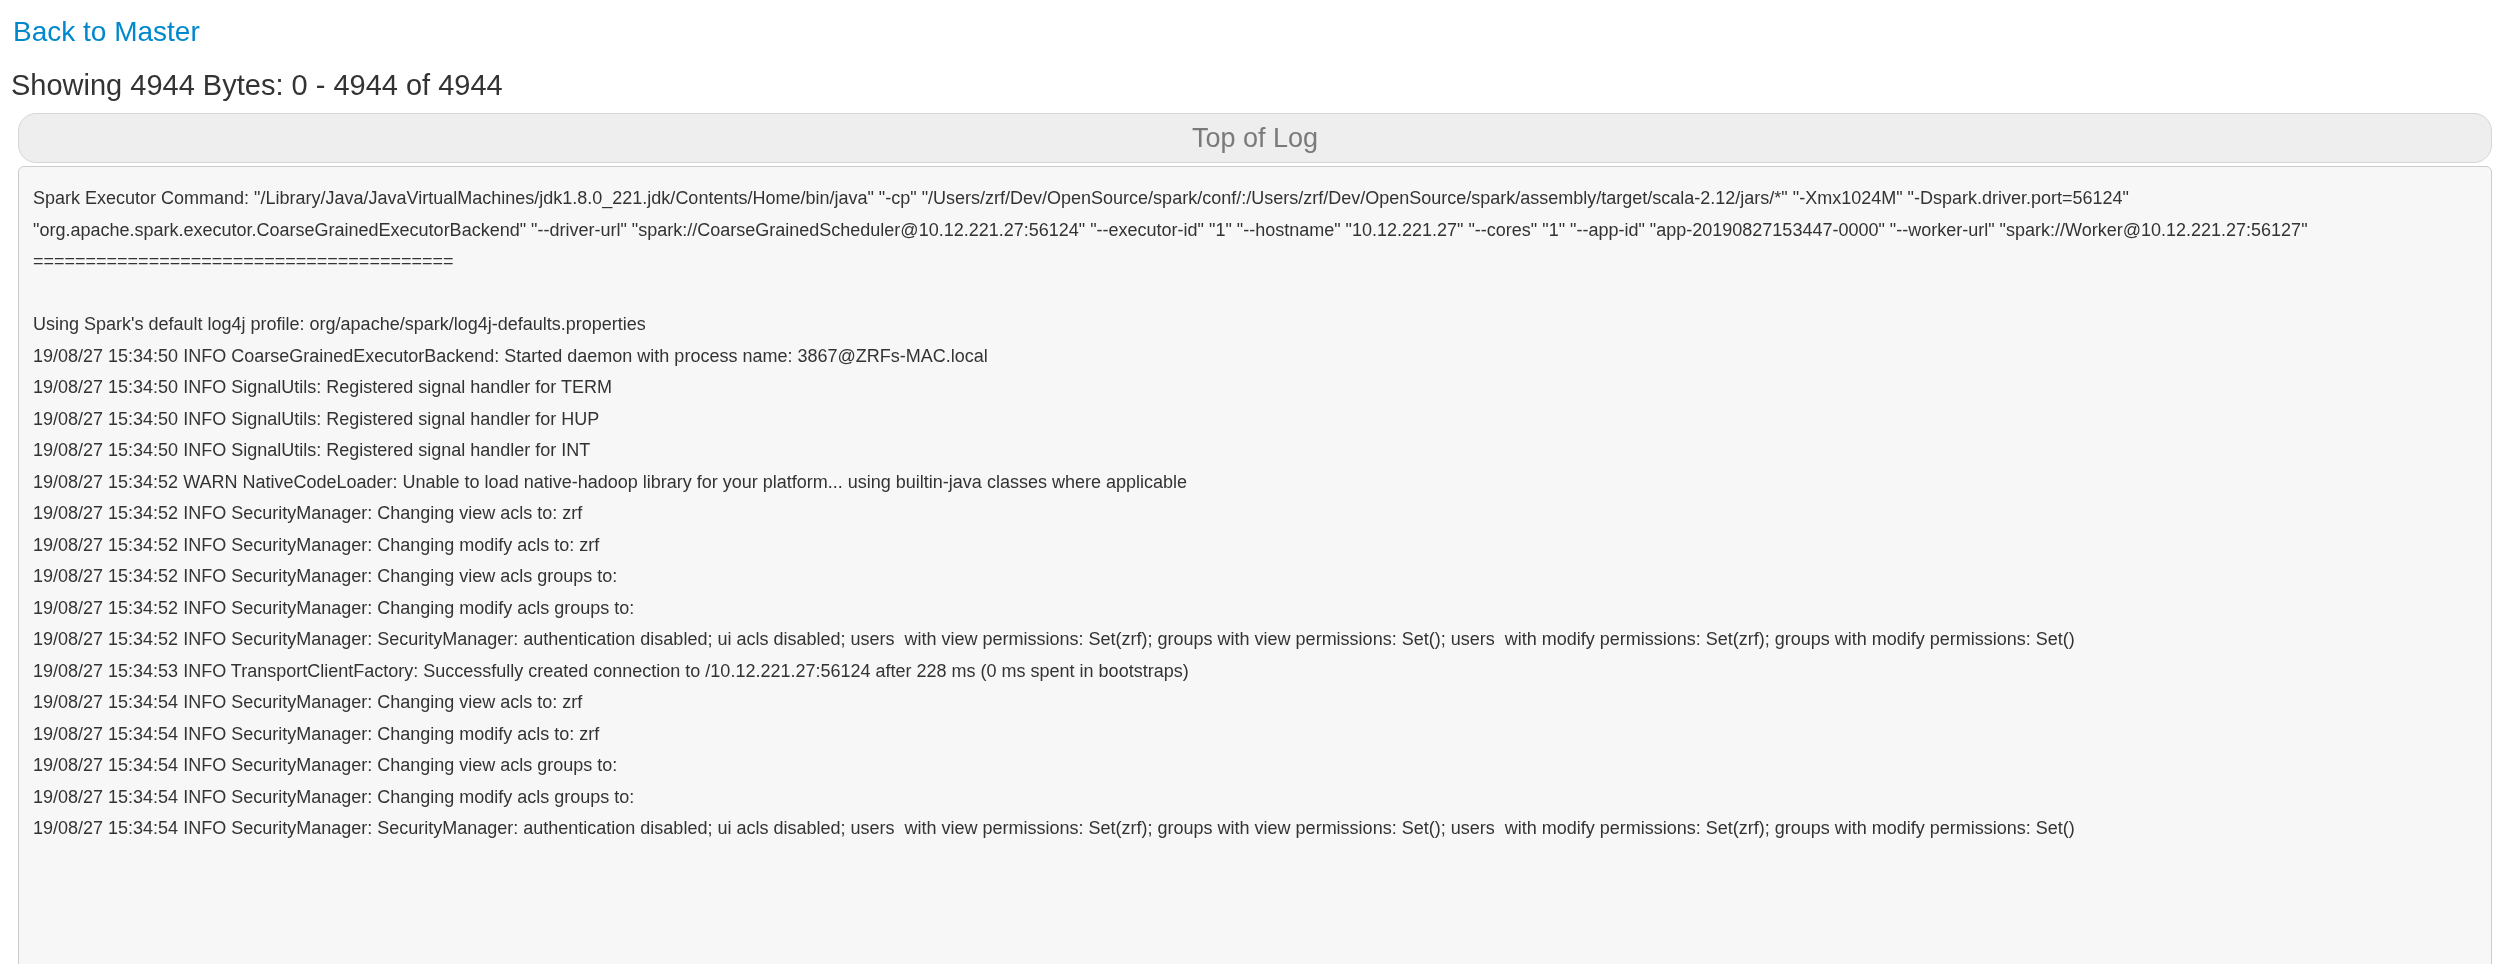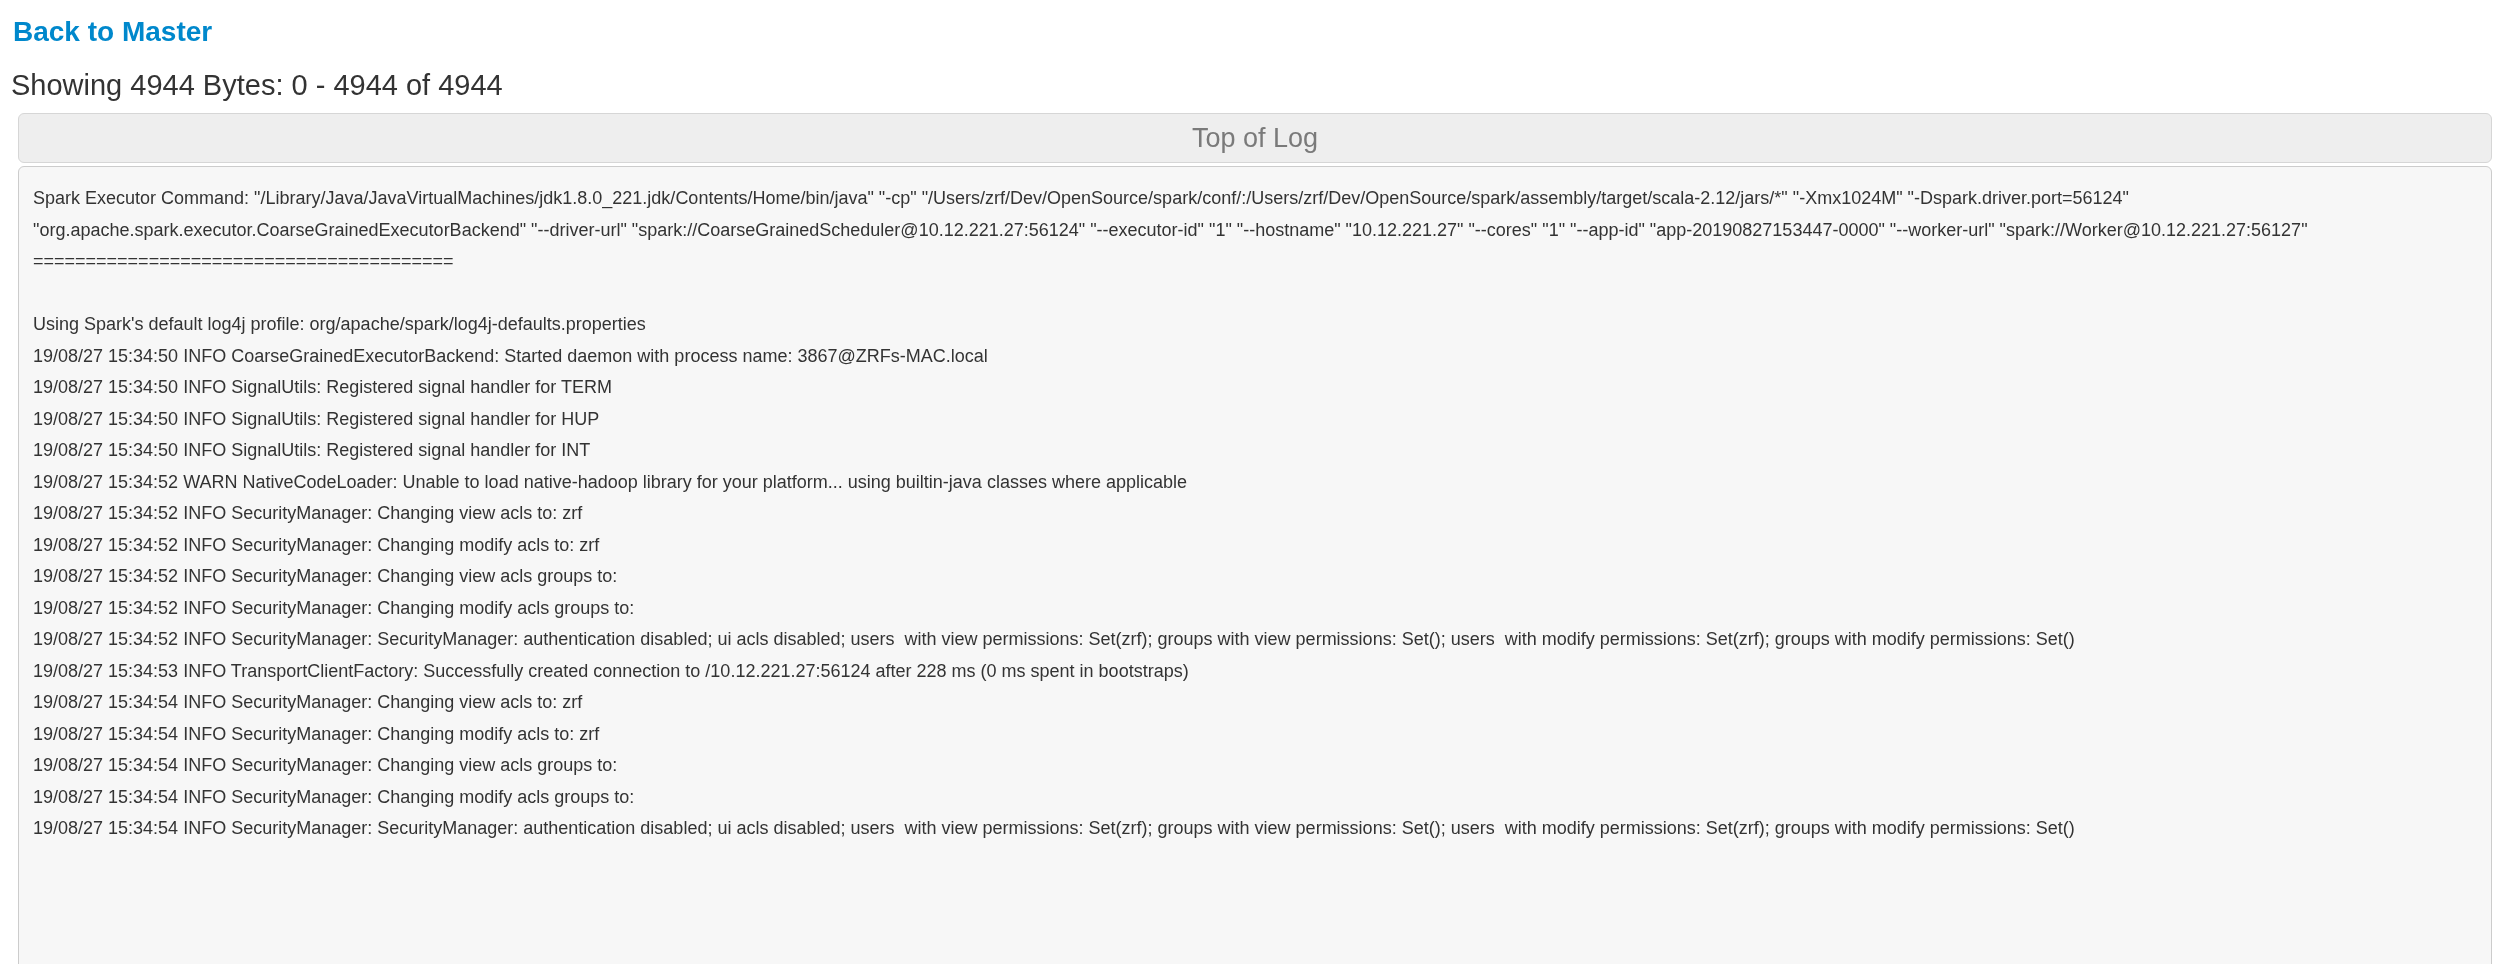--- a/index.html
+++ b/index.html
@@ -22,37 +22,37 @@
   body{
     font-family:"Liberation Sans", sans-serif;
     -webkit-font-smoothing:antialiased;
   }
   .topbar{
     padding:15px 0 0 13px;
   }
   .back-link{
     display:inline-block;
     color:var(--link);
-    font-weight:bold;
+    font-weight:normal;
     font-size:28px;
     line-height:34px;
     text-decoration:none;
     cursor:pointer;
   }
   .byte-range{
     margin:19px 0 0 11px;
     font-size:29px;
     line-height:34px;
     color:var(--text);
   }
   .log-banner{
     margin:11px 18px 3px 18px;
     background:var(--banner-bg);
     border:1px solid var(--banner-border);
-    border-radius:6px;
+    border-radius:18px;
     text-align:center;
     color:var(--banner-text);
     font-size:27px;
     line-height:30px;
     padding:9px 0;
   }
   .log-box{
     margin:0 18px;
     background:var(--log-bg);
     border:1px solid var(--log-border);

